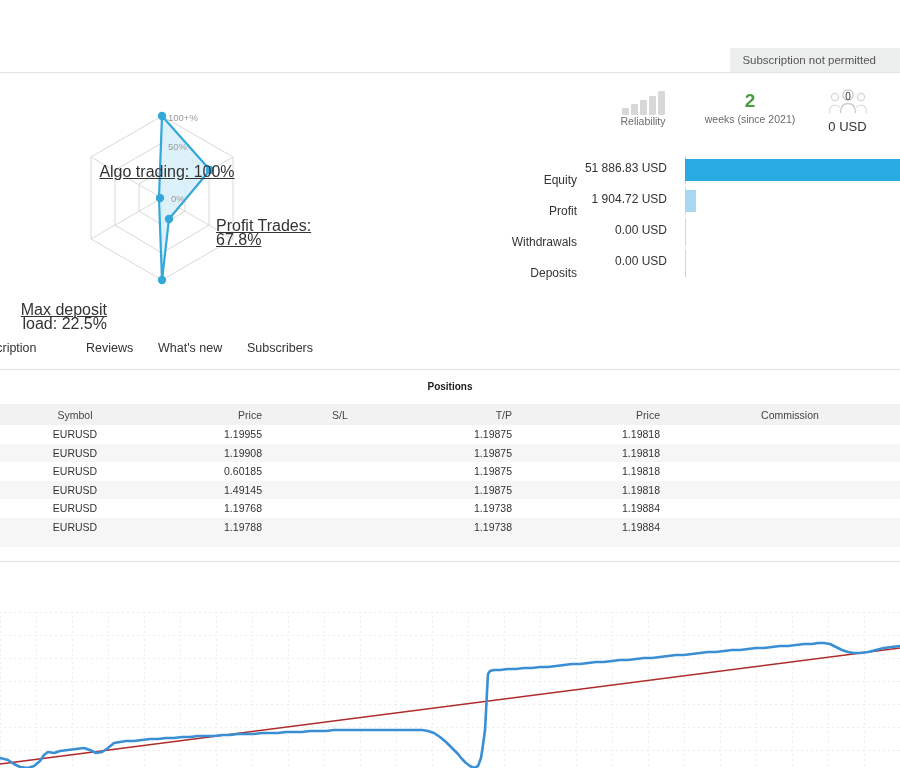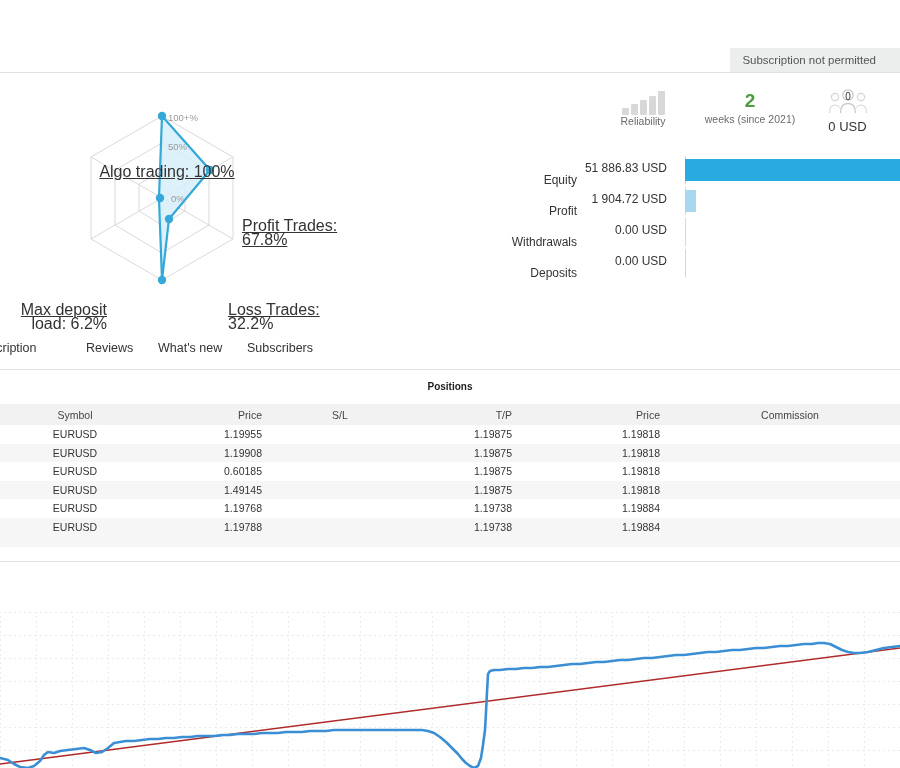--- a/index.html
+++ b/index.html
@@ -27,21 +27,21 @@
   .summary { position: absolute; left: 0; top: 73px; width: 900px; height: 250px; background: #fff; }
 
   
   .radar-wrap { position: absolute; left: 0; top: 0; width: 420px; height: 250px; }
   .radar-svg { position: absolute; left: 0; top: 0; }
   .radar-label {
     position: absolute; font-size: 16px; color: #333; line-height: 14px;
     text-align: center; white-space: pre-line; text-decoration: underline;
   }
   .rl-top     { left: 92px;  top: 92px;  width: 150px; }
-  .rl-profit  { left: 242px; top: 146px; width: 110px; text-align: left; }
+  .rl-profit  { left: 216px; top: 146px; width: 110px; text-align: left; }
   .rl-loss    { left: 228px; top: 230px; width: 110px; text-align: left; }
   .rl-bottom  { left: 88px;  top: 282px; width: 160px; }
   .rl-maxdep  { left: 2px;   top: 230px; width: 105px; text-align: right; }
   .rl-maxdd   { left: 0px;   top: 145px; width: 107px; text-align: right; }
   .radar-ring-label { font-size: 9.5px; fill: #9a9a9a; font-family: "Liberation Sans", sans-serif; }
 
   
   .kpis { position: absolute; left: 575px; top: 16px; width: 325px; height: 56px; }
   .kpi { position: absolute; text-align: center; }
   .kpi-cap { font-size: 10.5px; color: #6b6b6b; white-space: nowrap; }
@@ -145,25 +145,23 @@
         </g>
 
         <text class="radar-ring-label" x="168" y="48">100+%</text>
         <text class="radar-ring-label" x="168" y="77">50%</text>
         <text class="radar-ring-label" x="171" y="129">0%</text>
       </svg>
 
       <div class="radar-label rl-top">Algo trading: 100%</div>
       <div class="radar-label rl-profit">Profit Trades:
 67.8%</div>
-      <div class="radar-label rl-loss">Loss Trades:
-32.2%</div>
       <div class="radar-label rl-bottom">Trading activity: 100%</div>
       <div class="radar-label rl-maxdep">Max deposit
-load: 6.2%</div>
+load: 22.5%</div>
     </div>
 
     <div class="kpis">
       <div class="kpi kpi-rel">
         <div class="rel-bars">
           <i style="height:7px"></i>
             <i style="height:11px"></i>
             <i style="height:15px"></i>
           <i style="height:19px"></i>
             <i style="height:24px"></i>

